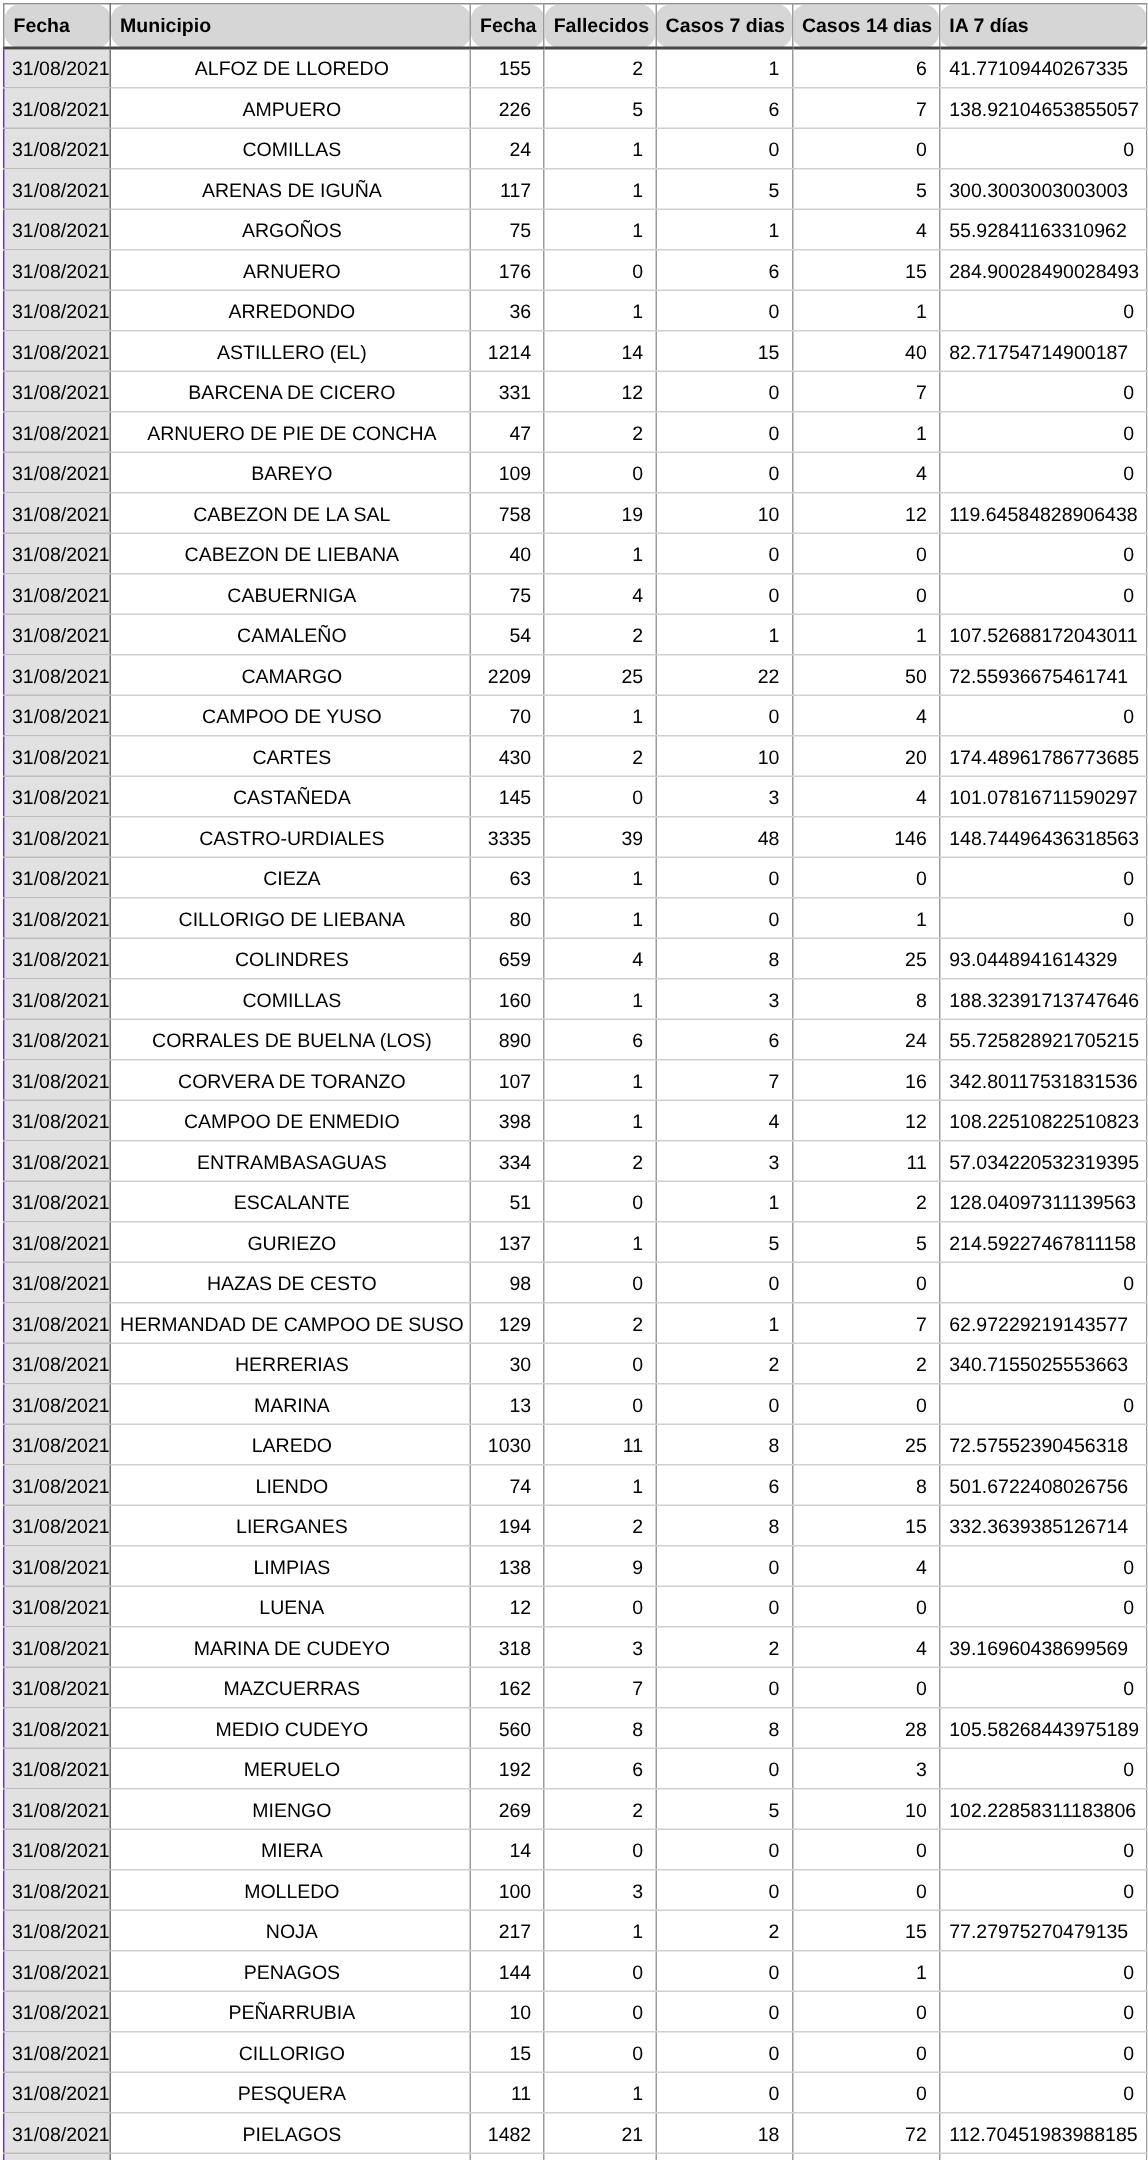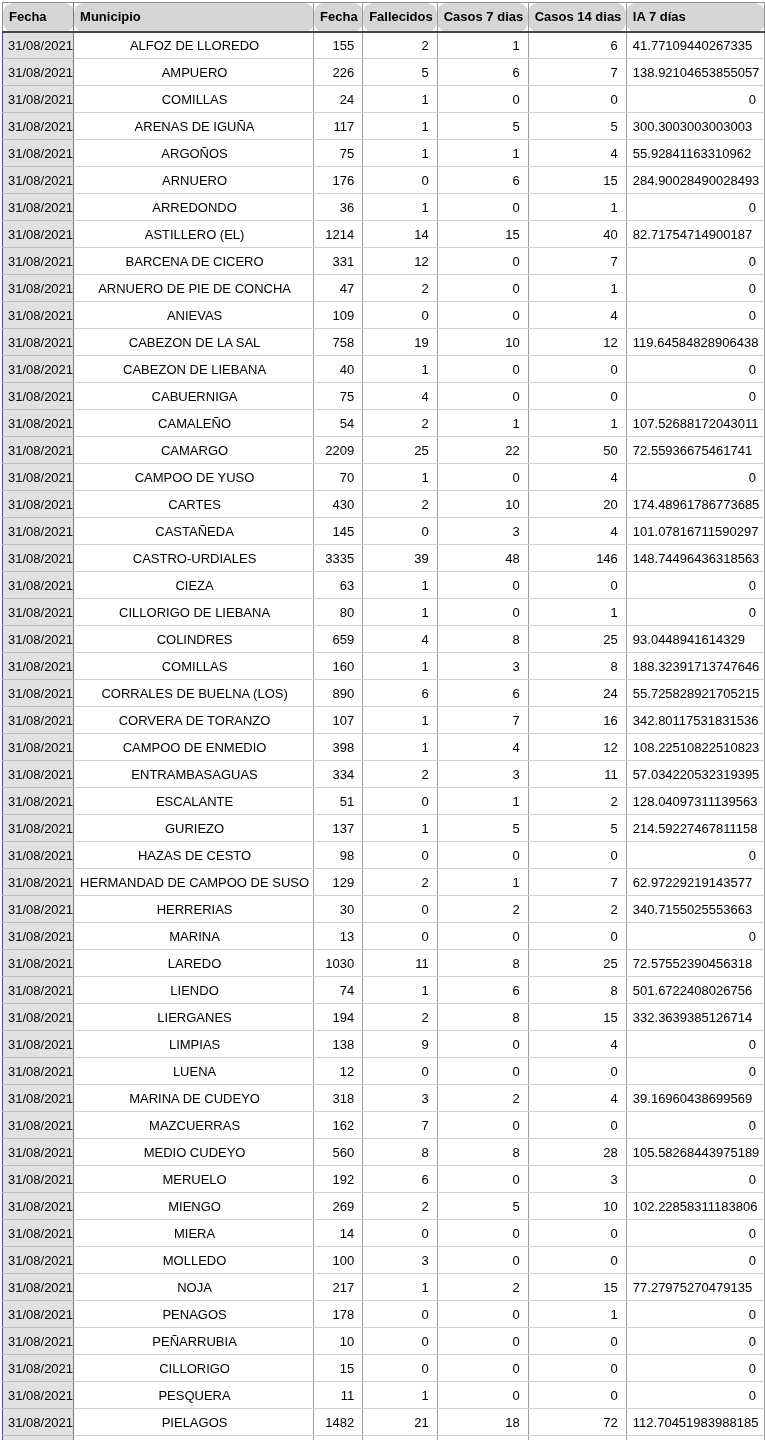--- a/index.html
+++ b/index.html
@@ -161,21 +161,21 @@
         <th class="fecha">31/08/2021</th>
         <td class="muni">ARNUERO DE PIE DE CONCHA</td>
         <td class="num">47</td>
         <td class="num">2</td>
         <td class="num">0</td>
         <td class="num">1</td>
         <td class="num">0</td>
       </tr>
       <tr>
         <th class="fecha">31/08/2021</th>
-        <td class="muni">ANIEVAS</td>
+        <td class="muni">BAREYO</td>
         <td class="num">109</td>
         <td class="num">0</td>
         <td class="num">0</td>
         <td class="num">4</td>
         <td class="num">0</td>
       </tr>
       <tr>
         <th class="fecha">31/08/2021</th>
         <td class="muni">CABEZON DE LA SAL</td>
         <td class="num">758</td>
@@ -495,21 +495,21 @@
         <td class="muni">NOJA</td>
         <td class="num">217</td>
         <td class="num">1</td>
         <td class="num">2</td>
         <td class="num">15</td>
         <td class="ia">77.27975270479135</td>
       </tr>
       <tr>
         <th class="fecha">31/08/2021</th>
         <td class="muni">PENAGOS</td>
-        <td class="num">178</td>
+        <td class="num">144</td>
         <td class="num">0</td>
         <td class="num">0</td>
         <td class="num">1</td>
         <td class="num">0</td>
       </tr>
       <tr>
         <th class="fecha">31/08/2021</th>
         <td class="muni">PEÑARRUBIA</td>
         <td class="num">10</td>
         <td class="num">0</td>

